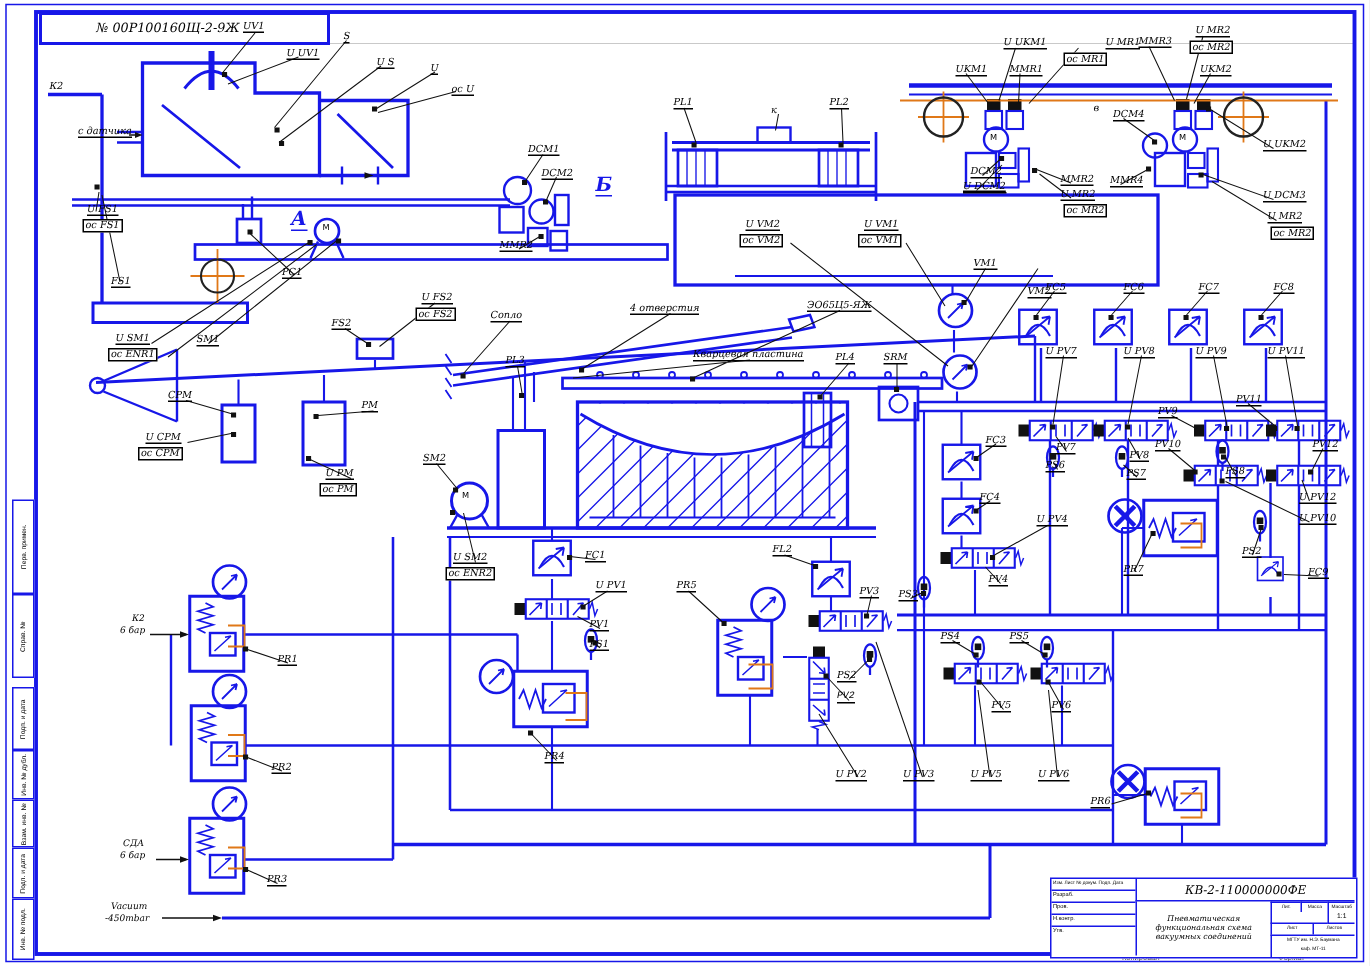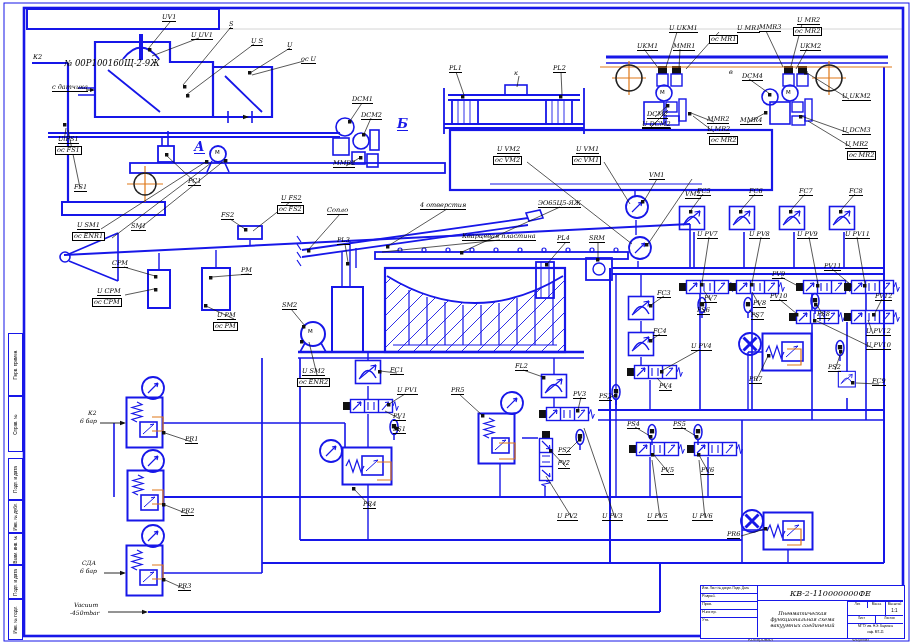--- a/index.html
+++ b/index.html
@@ -8,21 +8,21 @@
   #linework{position:absolute;left:0;top:0;z-index:1;}
   #labels{position:absolute;left:0;top:0;width:913px;height:644px;z-index:3;}
   .lbl{position:absolute;font:italic 6.5px/1.05 "DejaVu Serif",serif;color:#000;white-space:nowrap;}
   .u{border-bottom:1px solid #000;}
   .b{border:1px solid #000;padding:0 1px;background:#fff;}
   .sec{font:italic 700 13px/1 "DejaVu Serif",serif;color:#1717e8;border-bottom:1.4px solid #1717e8;}
   .io{font:italic 6px/1 "DejaVu Serif",serif;}
   .m{font:5.5px/1 "DejaVu Sans",sans-serif;}
   .t{font:5px/1 "Liberation Sans",sans-serif;color:#444;}
   .stamp{position:absolute;left:27px;top:9px;width:170px;height:20px;display:flex;align-items:center;
-         justify-content:center;font:italic 8.5px "DejaVu Serif",serif;color:#000;z-index:3;margin-top:44px;}
+         justify-content:center;font:italic 8.5px "DejaVu Serif",serif;color:#000;z-index:3;}
   .sidebox{position:absolute;left:8px;width:13px;border:1.5px solid #1717e8;display:flex;
            align-items:center;justify-content:center;z-index:3;background:#fff;}
   .sidebox span{transform:rotate(-90deg);font:4.5px "Liberation Sans",sans-serif;color:#000;white-space:nowrap;}
   
   #tblock{position:absolute;left:700px;top:585px;width:205px;height:54px;border:1.8px solid #1717e8;
           box-sizing:border-box;z-index:3;background:#fff;}
   #tblock .cell{position:absolute;box-sizing:border-box;color:#000;overflow:hidden;}
   .bl{border-left:1px solid #1717e8;} .bb{border-bottom:1px solid #1717e8;} .bt{border-top:1px solid #1717e8;}
   #tb-num{left:56px;top:0;width:146px;height:15px;display:flex;align-items:center;justify-content:center;
           font:italic 8px "DejaVu Serif",serif;}

